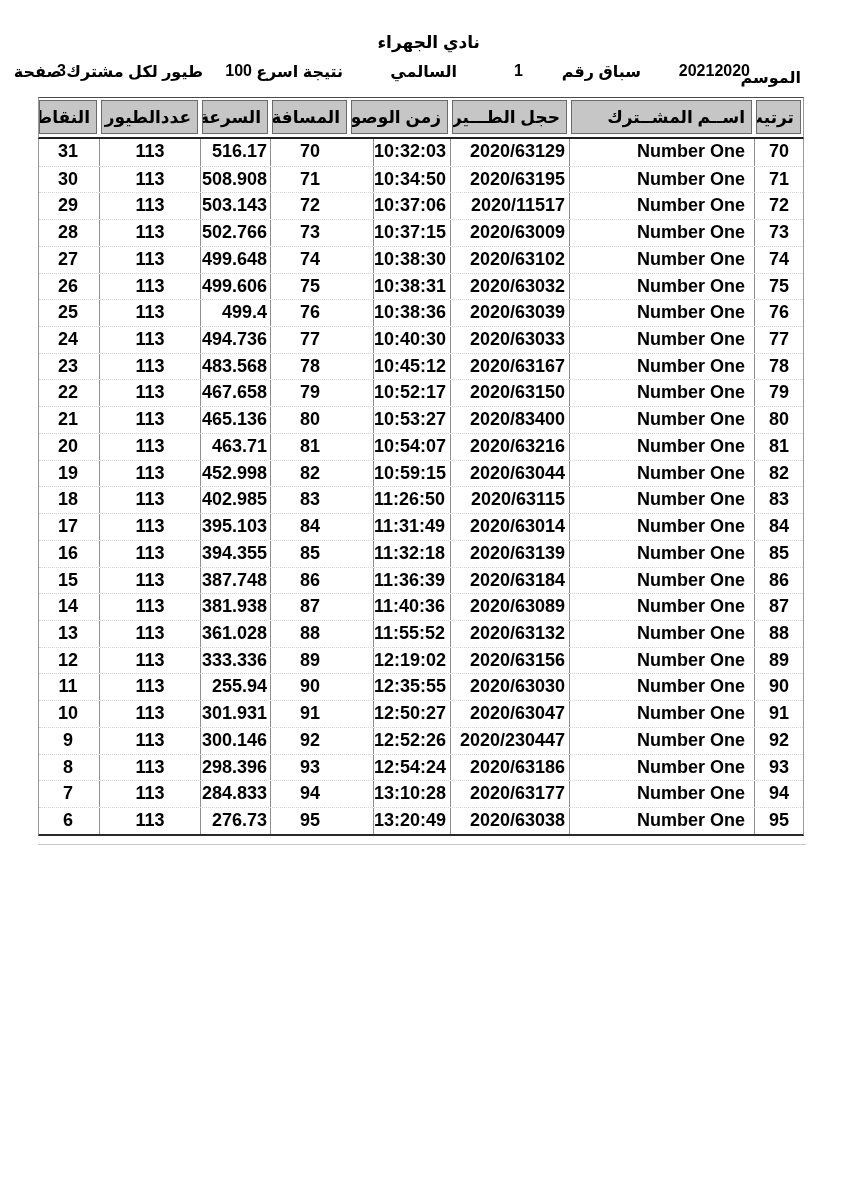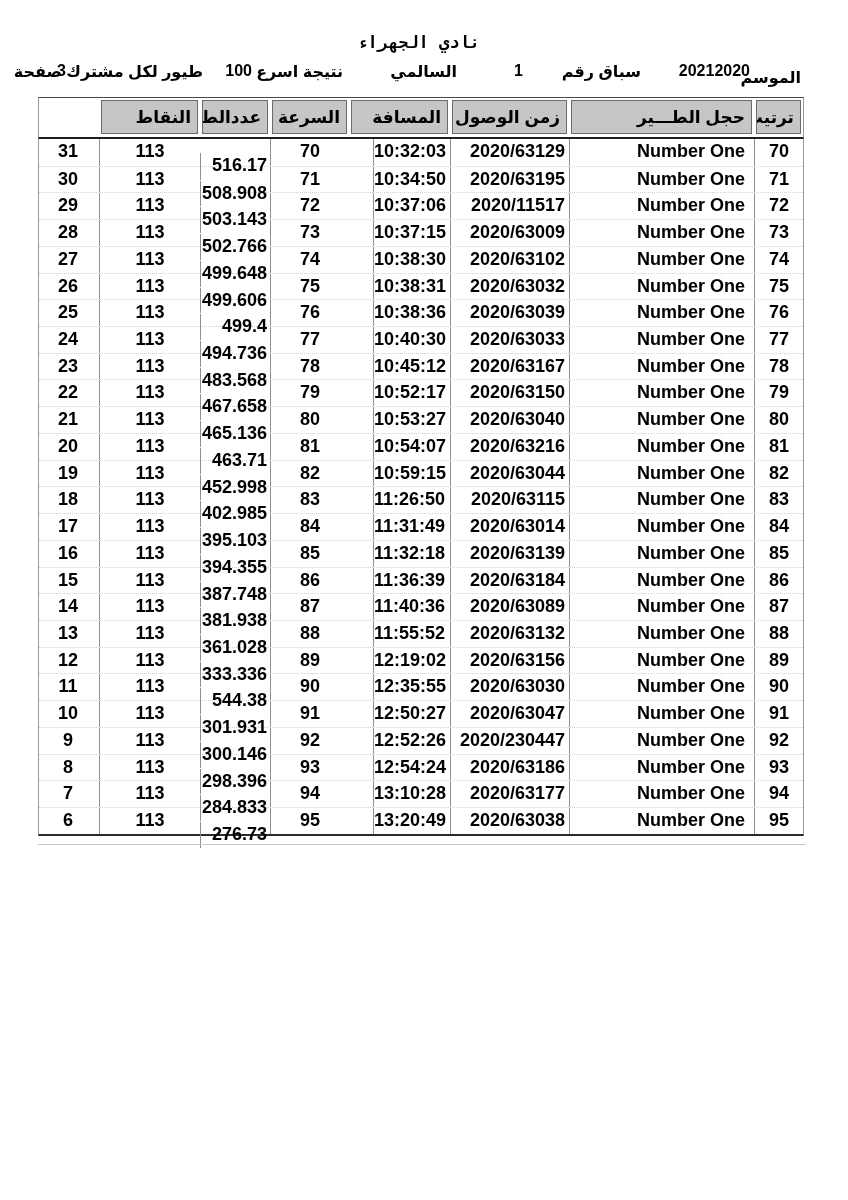--- a/index.html
+++ b/index.html
@@ -6,21 +6,21 @@
   body{
     width:848px;height:1200px;background:#ffffff;
     font-family:"Liberation Sans","DejaVu Sans",sans-serif;
     font-weight:700;color:#000;
   }
   .page{position:relative;width:848px;height:1200px;background:#fff;overflow:hidden;}
 
   
   .title{
     position:absolute;top:32px;right:368px;
-    font-size:17px;white-space:nowrap;direction:rtl;font-family:Liberation Mono, monospace;
+    font-size:17px;white-space:nowrap;direction:rtl;
   }
   .tok{position:absolute;top:62px;font-size:16px;white-space:nowrap;direction:rtl;}
   .tok-season{right:47px;margin-top:6px;}
   .tok-season-val{right:98px;}
   .tok-race-label{right:207px;}
   .tok-race-no{right:325px;}
   .tok-race-name{right:391px;}
   .tok-result{right:505px;}
   .tok-count{right:596px;margin-left:48px;}
   .tok-per{right:645px;}
@@ -64,21 +64,21 @@
     font-size:18px;
     line-height:25.5px;
     white-space:nowrap;overflow:hidden;
     border-left:1px solid #8f8f8f; 
   }
   .cell:last-child{border-left:none;}
   .c-rank,.c-distance,.c-birds,.c-points{text-align:center;}
   .c-name{text-align:right;padding-left:4px;padding-right:9px;direction:ltr;text-align:right;}
   .c-ring{text-align:right;padding-right:4px;direction:ltr;text-align:right;}
   .c-time{text-align:right;padding-right:6px;direction:ltr;text-align:right;margin-left:24px;}
-  .c-speed{text-align:right;padding-right:3px;direction:ltr;text-align:right;margin-top:14px;}
+  .c-speed{text-align:right;padding-right:3px;direction:ltr;text-align:right;}
   .shadow-line{
     position:absolute;left:38px;top:844px;width:768px;height:0;
     border-top:1px solid #c9c9c9;
   }
 </style>
 </head>
 <body>
 
 <div class="page">
 
@@ -92,20 +92,21 @@
     <span class="tok tok-race-name">السالمي</span>
     <span class="tok tok-result">نتيجة اسرع</span>
     <span class="tok tok-count">100</span>
     <span class="tok tok-per">طيور لكل مشترك صفحة</span>
     <span class="tok tok-page">3</span>
   </div>
 
   <div class="rtable">
     <div class="header-row">
       <div class="hcell">ترتيب</div>
+      <div class="hcell">اســم المشــترك</div>
       <div class="hcell">حجل الطـــير</div>
       <div class="hcell">زمن الوصول</div>
       <div class="hcell">المسافة</div>
       <div class="hcell">السرعة</div>
       <div class="hcell">عددالطيور</div>
       <div class="hcell">النقاط</div>
     </div>
     <div class="tbody">
         <div class="trow">
           <div class="cell c-rank">70</div>
@@ -203,21 +204,21 @@
           <div class="cell c-ring">2020/63150</div>
           <div class="cell c-time">10:52:17</div>
           <div class="cell c-distance">79</div>
           <div class="cell c-speed">467.658</div>
           <div class="cell c-birds">113</div>
           <div class="cell c-points">22</div>
         </div>
         <div class="trow">
           <div class="cell c-rank">80</div>
           <div class="cell c-name">Number One</div>
-          <div class="cell c-ring">2020/63040</div>
+          <div class="cell c-ring">2020/83400</div>
           <div class="cell c-time">10:53:27</div>
           <div class="cell c-distance">80</div>
           <div class="cell c-speed">465.136</div>
           <div class="cell c-birds">113</div>
           <div class="cell c-points">21</div>
         </div>
         <div class="trow">
           <div class="cell c-rank">81</div>
           <div class="cell c-name">Number One</div>
           <div class="cell c-ring">2020/63216</div>
@@ -306,21 +307,21 @@
           <div class="cell c-speed">333.336</div>
           <div class="cell c-birds">113</div>
           <div class="cell c-points">12</div>
         </div>
         <div class="trow">
           <div class="cell c-rank">90</div>
           <div class="cell c-name">Number One</div>
           <div class="cell c-ring">2020/63030</div>
           <div class="cell c-time">12:35:55</div>
           <div class="cell c-distance">90</div>
-          <div class="cell c-speed">544.38</div>
+          <div class="cell c-speed">255.94</div>
           <div class="cell c-birds">113</div>
           <div class="cell c-points">11</div>
         </div>
         <div class="trow">
           <div class="cell c-rank">91</div>
           <div class="cell c-name">Number One</div>
           <div class="cell c-ring">2020/63047</div>
           <div class="cell c-time">12:50:27</div>
           <div class="cell c-distance">91</div>
           <div class="cell c-speed">301.931</div>

